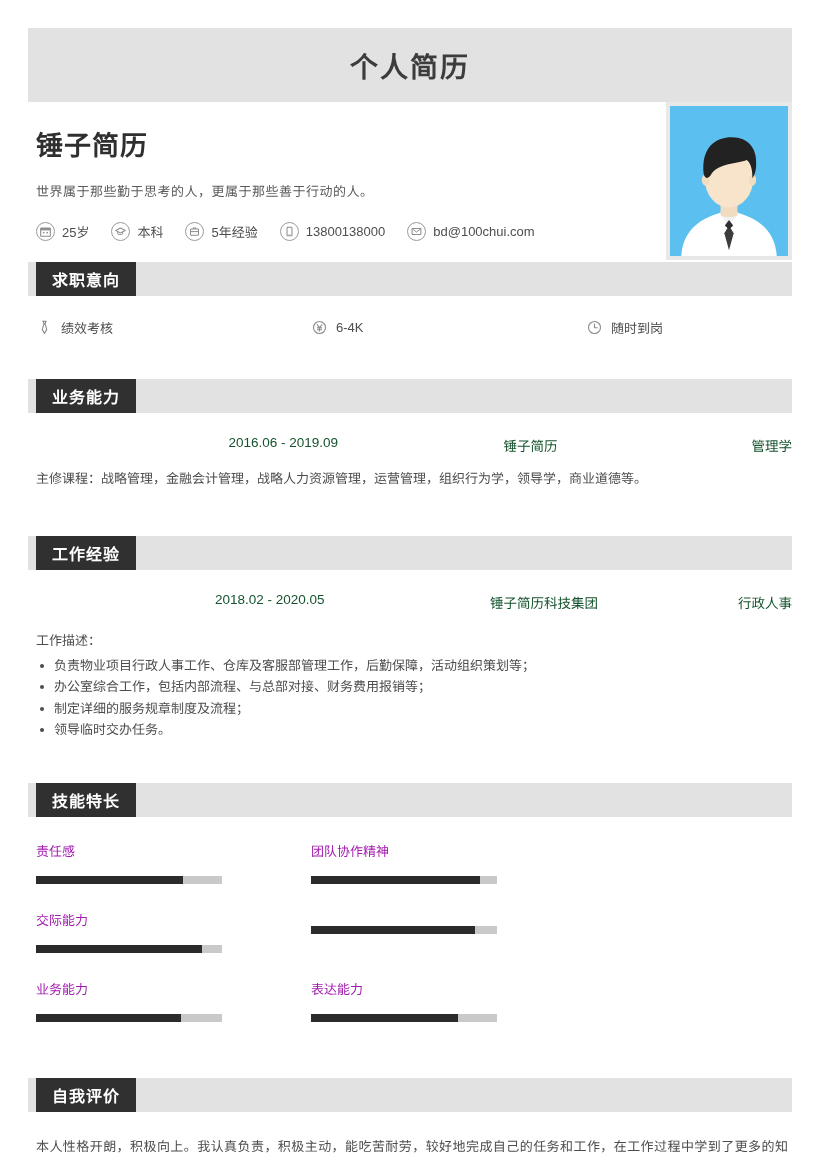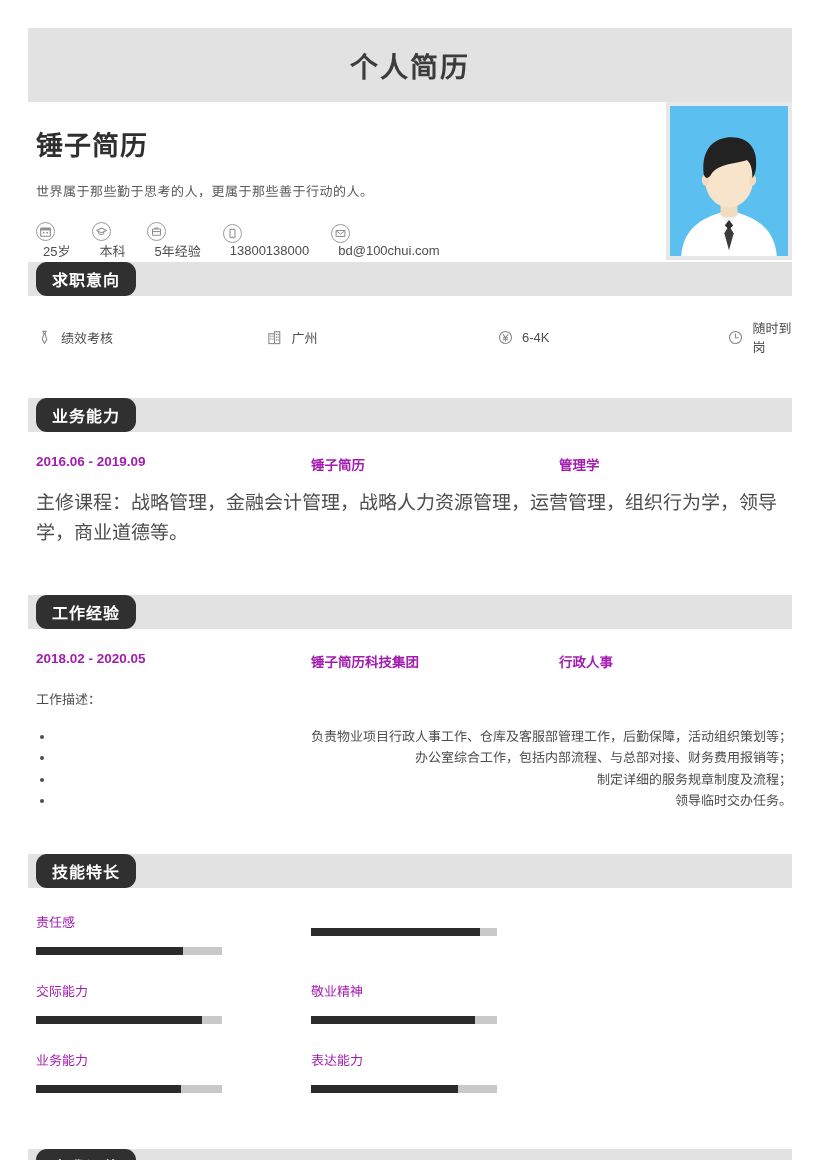--- a/index.html
+++ b/index.html
@@ -20,21 +20,21 @@
   }
   .title-band .title {
     font-size: 28px; font-weight: bold; color: #3c3c3c; letter-spacing: 2px;
   }
 
   
   .profile { position: relative; height: 160px; padding-top: 22px; }
   .p-name { font-size: 27px; font-weight: bold; color: #2f2f2f; letter-spacing: 1px; margin-left: 8px; }
   .p-tagline { margin-top: 18px; margin-left: 8px; font-size: 13px; color: #5a5a5a; letter-spacing: .5px; }
   .p-meta { display: flex; align-items: center; margin-top: 22px; margin-left: 8px; }
-  .meta-item { display: flex; align-items: flex-start; margin-right: 22px; flex-direction: column; }
+  .meta-item { display: flex; align-items: center; margin-right: 22px; }
   .meta-item .label { font-size: 13px; color: #4d4d4d; margin-left: 7px; white-space: nowrap; }
   .circ-icon {
     width: 19px; height: 19px; border-radius: 50%;
     border: 1.4px solid #9a9a9a; display: flex; align-items: center; justify-content: center;
     flex: 0 0 auto;
   }
   .circ-icon svg { display: block; }
 
   
   .photo {
@@ -44,39 +44,38 @@
     overflow: hidden;
   }
   .photo svg { display: block; width: 100%; height: 100%; }
 
   
   .sec-head { height: 34px; background: #e2e2e2; display: flex; align-items: stretch; }
   .sec-head .tab {
     background: #303030; color: #ffffff; font-size: 16px; font-weight: bold;
     letter-spacing: 1px; padding: 0 16px; display: flex; align-items: center;
     margin-left: 8px;
-    border-radius: 11px;
   }
 
   
   .intent-row { display: flex; margin-top: 22px; margin-left: 8px; }
   .intent-item { display: flex; align-items: center; width: 275px; }
   .intent-item:last-child { width: auto; }
   .intent-item .label { font-size: 13px; color: #4d4d4d; margin-left: 8px; }
   .ln-icon { width: 17px; height: 17px; flex: 0 0 auto; display:flex; align-items:center; justify-content:center; }
 
   
-  .entry-head { display: flex; margin-top: 22px; margin-left: 8px; font-size: 13.5px; font-weight: bold; color: #a21caf; }
+  .entry-head { display: flex; margin-top: 22px; margin-left: 8px; font-size: 13.5px; font-weight: normal; color: #14532d; justify-content: flex-end; }
   .entry-head .c1 { width: 275px; }
   .entry-head .c2 { width: 248px; }
   .entry-head .c3 { width: auto; }
-  .entry-desc { margin-top: 14px; margin-left: 8px; font-size: 19px; color: #4d4d4d; line-height: 1.6; }
+  .entry-desc { margin-top: 14px; margin-left: 8px; font-size: 13px; color: #4d4d4d; line-height: 1.6; }
 
   .desc-title { margin-top: 18px; margin-left: 8px; font-size: 13px; color: #4d4d4d; }
-  .bullets { list-style: none; margin-top: 18px; margin-left: 8px; text-align: right; }
+  .bullets { list-style: none; margin-top: 6px; margin-left: 8px; }
   .bullets li { position: relative; padding-left: 18px; font-size: 13px; color: #4d4d4d; line-height: 21.5px; }
   .bullets li::before {
     content: ""; position: absolute; left: 4px; top: 9px;
     width: 4px; height: 4px; border-radius: 50%; background: #4d4d4d;
   }
 
   
   .skills { margin-top: 24px; margin-left: 8px; display: flex; flex-wrap: wrap; }
   .skill { width: 275px; margin-bottom: 26px; }
   .skill .s-label { font-size: 13px; color: #a21caf; }
@@ -192,39 +191,20 @@
         <svg width="15" height="15" viewBox="0 0 16 16">
             <path d="M6.4 1.5 h3.2 l-1 2.4 h-1.2 Z" fill="none" stroke="#8d8d8d" stroke-width="1.2"></path>
             <path d="M7.4 4.2 L5.6 10 L8 14.4 L10.4 10 L8.6 4.2 Z" fill="none" stroke="#8d8d8d" stroke-width="1.2" stroke-linejoin="round"></path>
           </svg>
       </span>
       <span class="label">绩效考核</span>
     </div>
     <div class="intent-item">
       <span class="ln-icon">
         <svg width="15" height="15" viewBox="0 0 16 16">
-            <rect x="2" y="4" width="6" height="10.5" fill="none" stroke="#8d8d8d" stroke-width="1.2"></rect>
-            <rect x="8" y="1.8" width="5.6" height="12.7" fill="none" stroke="#8d8d8d" stroke-width="1.2"></rect>
-            <rect x="3.4" y="6" width="1.3" height="1.3" fill="#8d8d8d"></rect>
-            <rect x="5.6" y="6" width="1.3" height="1.3" fill="#8d8d8d"></rect>
-            <rect x="3.4" y="9" width="1.3" height="1.3" fill="#8d8d8d"></rect>
-            <rect x="5.6" y="9" width="1.3" height="1.3" fill="#8d8d8d"></rect>
-            <rect x="9.6" y="4" width="1.3" height="1.3" fill="#8d8d8d"></rect>
-            <rect x="11.3" y="4" width="1.3" height="1.3" fill="#8d8d8d"></rect>
-            <rect x="9.6" y="7" width="1.3" height="1.3" fill="#8d8d8d"></rect>
-            <rect x="11.3" y="7" width="1.3" height="1.3" fill="#8d8d8d"></rect>
-            <rect x="9.6" y="10" width="1.3" height="1.3" fill="#8d8d8d"></rect>
-            <rect x="11.3" y="10" width="1.3" height="1.3" fill="#8d8d8d"></rect>
-          </svg>
-      </span>
-      <span class="label">广州</span>
-    </div>
-    <div class="intent-item">
-      <span class="ln-icon">
-        <svg width="15" height="15" viewBox="0 0 16 16">
             <circle cx="8" cy="8" r="6.4" fill="none" stroke="#8d8d8d" stroke-width="1.2"></circle>
             <path d="M5.2 4.6 L8 8.2 L10.8 4.6 M5.3 8.4 h5.4 M5.3 10.3 h5.4 M8 8.2 V12.2" fill="none" stroke="#8d8d8d" stroke-width="1.1"></path>
           </svg>
       </span>
       <span class="label">6-4K</span>
     </div>
     <div class="intent-item">
       <span class="ln-icon">
         <svg width="15" height="15" viewBox="0 0 16 16">
             <circle cx="8" cy="8" r="6.4" fill="none" stroke="#8d8d8d" stroke-width="1.2"></circle>
@@ -271,32 +251,32 @@
     <div class="tab">技能特长</div>
   </div>
   <div class="skills">
     <div class="skill">
       <div class="s-label">责任感</div>
       <div class="bar">
           <div class="fill" style="width: 79%;"></div>
         </div>
     </div>
     <div class="skill">
+      <div class="s-label">团队协作精神</div>
       <div class="bar">
           <div class="fill" style="width: 91%;"></div>
         </div>
     </div>
     <div class="skill">
       <div class="s-label">交际能力</div>
       <div class="bar">
           <div class="fill" style="width: 89%;"></div>
         </div>
     </div>
     <div class="skill">
-      <div class="s-label">敬业精神</div>
       <div class="bar">
           <div class="fill" style="width: 88%;"></div>
         </div>
     </div>
     <div class="skill">
       <div class="s-label">业务能力</div>
       <div class="bar">
           <div class="fill" style="width: 78%;"></div>
         </div>
     </div>

